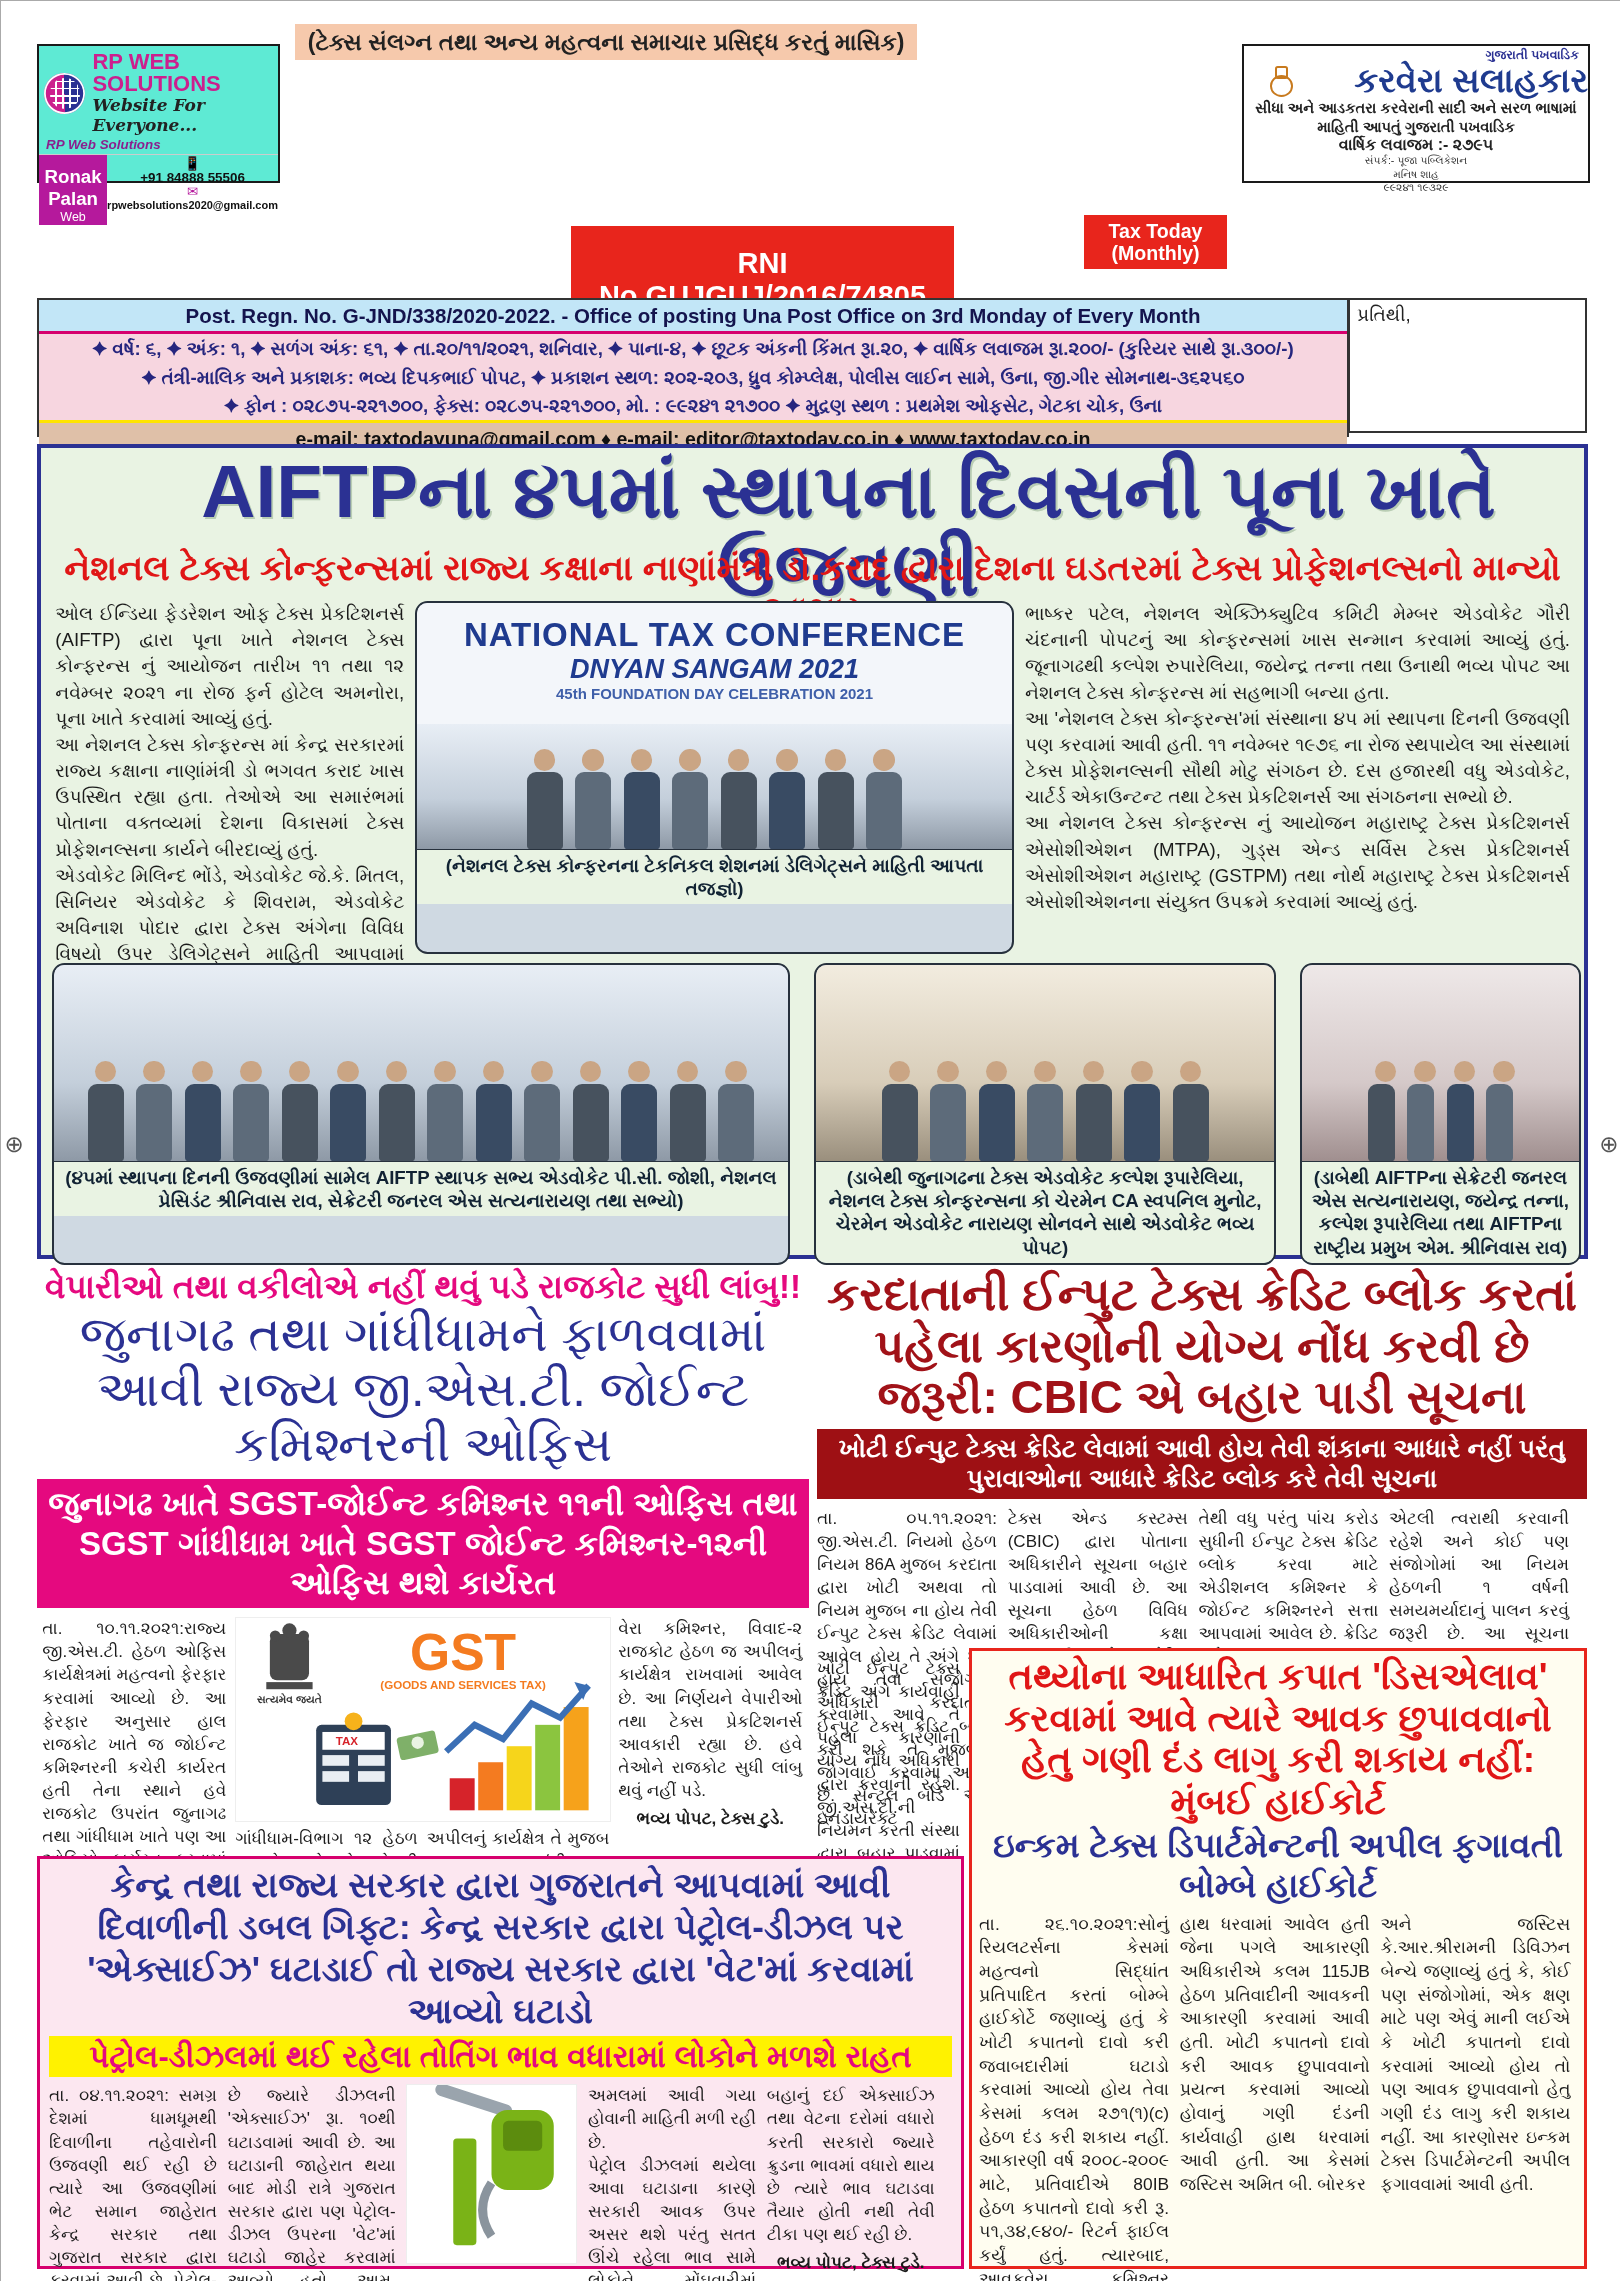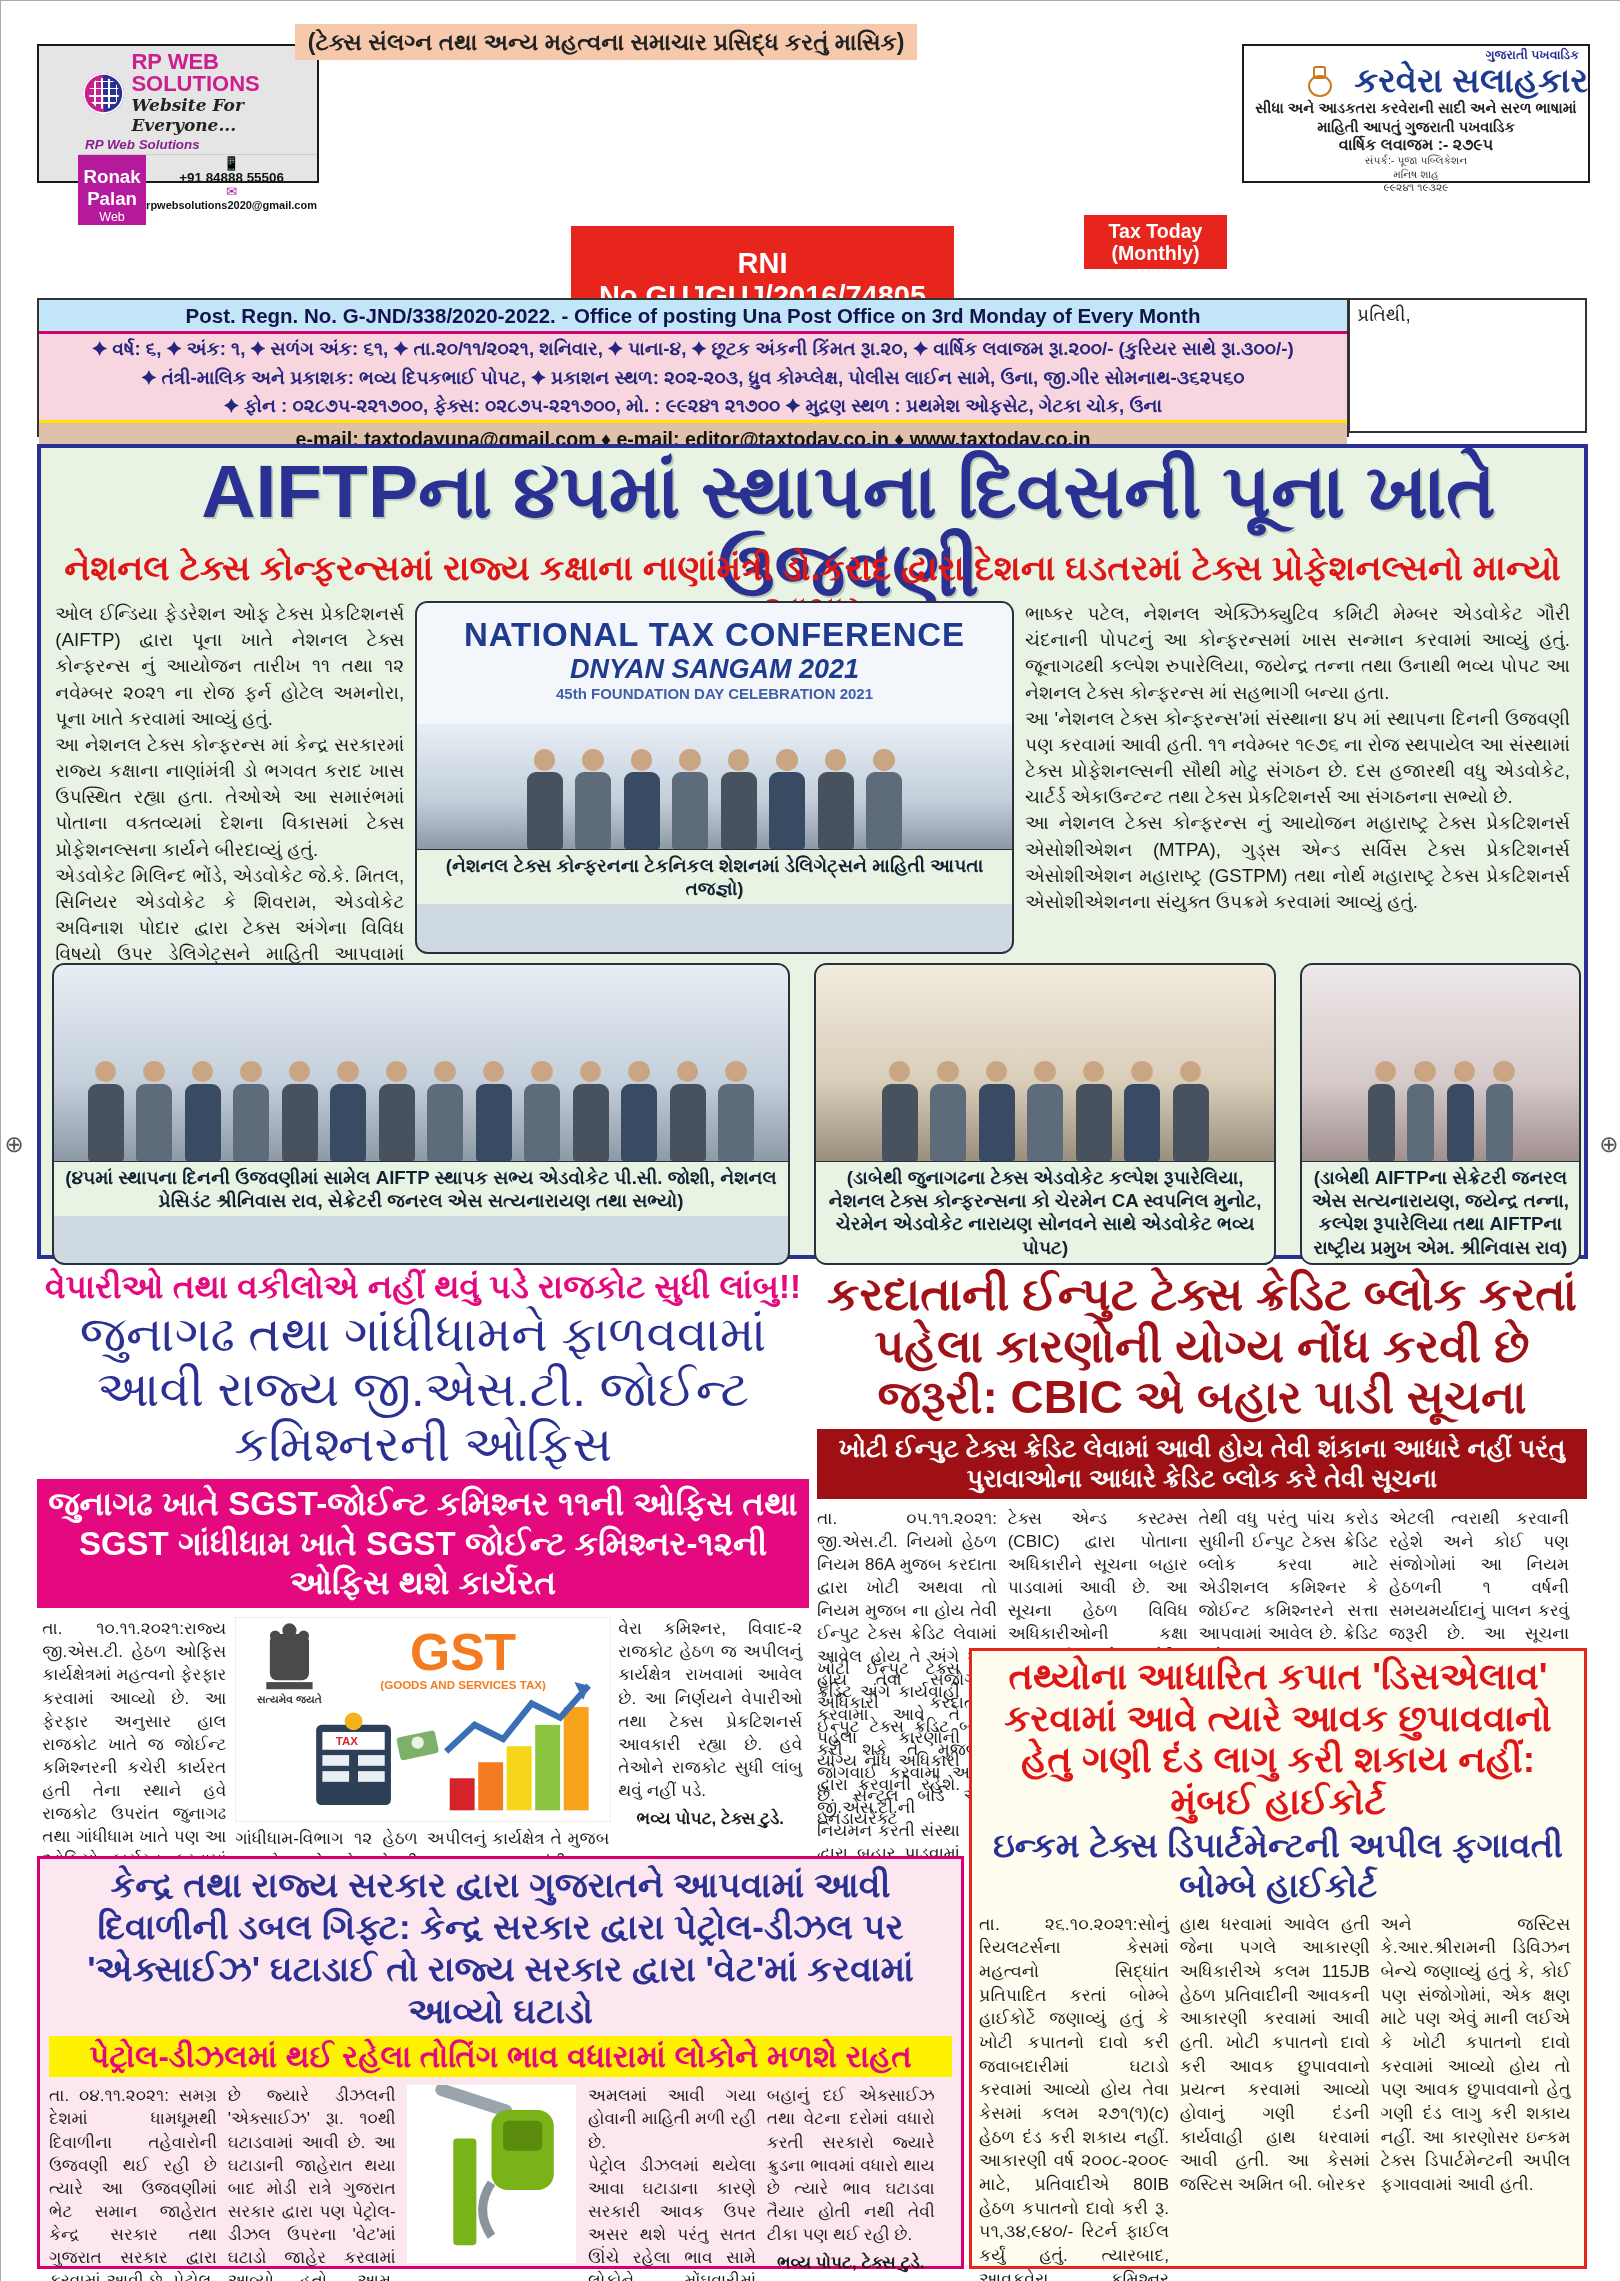--- a/index.html
+++ b/index.html
@@ -2,21 +2,21 @@
 <html style="font-size:14.3px"><head>
 <meta charset="utf-8">
 <style>
   html,body{margin:0;padding:0;background:#d8d8d8;}
   .page{position:relative;width:1621px;height:2281px;background:#ffffff;
         font-family:"Liberation Sans",sans-serif;color:#111;overflow:hidden;border:0.9px solid #aaa;}
   .abs{position:absolute;}
   .pre{white-space:pre-line;}
 
   
-  .ad-left{left:36px;top:43px;width:239px;height:135px;border:2.7px solid #1a1a1a;background:#e5e5e5;padding-left:39px;}
+  .ad-left{left:36px;top:43px;width:239px;height:135px;border:2.7px solid #1a1a1a;background:#5eead4;}
   .ad-left .top{display:flex;align-items:center;gap:7.1px;padding:5.3px 5.3px 1.8px 5.3px;}
   .globe{width:41px;height:41px;border-radius:50%;flex:0 0 41px;
          background:conic-gradient(#2b3193 0 50%,#cc1f8e 50% 100%);
          box-shadow:inset 0 0 0 1.8px #fff;position:relative;}
   .globe:after{content:"";position:absolute;inset:5.3px;border-radius:50%;
          background:repeating-linear-gradient(0deg,transparent 0 5.3px,#fff 5.3px 7.1px),
                     repeating-linear-gradient(90deg,transparent 0 5.3px,#fff 5.3px 7.1px);}
   .rp-name{color:#cc1f8e;font-weight:bold;font-size:22px;line-height:1;}
   .rp-slogan{font-family:"DejaVu Serif",serif;font-style:italic;font-weight:bold;font-size:17px;color:#222;}
   .rp-logo-word{color:#8b1f8e;font-style:italic;font-weight:bold;font-size:13.4px;padding-left:7.1px;}
@@ -24,21 +24,21 @@
   .rp-badge{background:#b5199c;color:#fff;width:114px;text-align:center;padding-top:10.7px;}
   .rp-badge .nm{font-weight:bold;font-size:18.7px;}
   .rp-badge .rl{font-size:12.5px;}
   .rp-contact{flex:1;text-align:center;font-size:11.6px;color:#111;padding-top:1.8px;}
   .rp-contact .ph{font-weight:bold;font-size:13.4px;}
   .mini-ic{color:#b5199c;font-size:13.4px;line-height:1;}
   .rp-mail{font-weight:bold;font-size:11px;}
 
   .ad-right{left:1241px;top:43px;width:344px;height:135px;border:2.7px solid #1a1a1a;background:#fff;text-align:center;}
   .kv-mini{color:#2b3193;font-weight:bold;font-size:12.5px;text-align:right;padding:1.8px 9px 0 0;}
-  .kv-title{color:#1f3b8f;font-weight:bold;font-size:34px;line-height:1;display:flex;align-items:center;justify-content:flex-end;gap:25px;padding-left:24px;}
+  .kv-title{color:#1f3b8f;font-weight:bold;font-size:34px;line-height:1;display:flex;align-items:center;justify-content:space-between;gap:25px;padding-left:24px;}
   .bag{width:23px;height:27px;position:relative;display:inline-block;}
   .bag:before{content:"";position:absolute;left:1.8px;top:9px;width:19.6px;height:18px;border:2.7px solid #c87a1e;border-radius:50%;}
   .bag:after{content:"";position:absolute;left:7.1px;top:0;width:9px;height:9px;border:2.7px solid #c87a1e;border-radius:2.7px;}
   .kv-body{font-weight:bold;font-size:14.7px;color:#222;line-height:1.25;padding:2.7px 7.1px 0 7.1px;}
   .kv-sub{font-weight:bold;font-size:16px;color:#222;}
   .kv-contact{font-size:10.7px;color:#333;line-height:1.25;}
 
   
   .tagline{left:294px;top:23px;width:615px;background:#f6c9ac;color:#222;font-weight:bold;
            font-size:23px;text-align:center;padding:4.5px 3.6px;}

